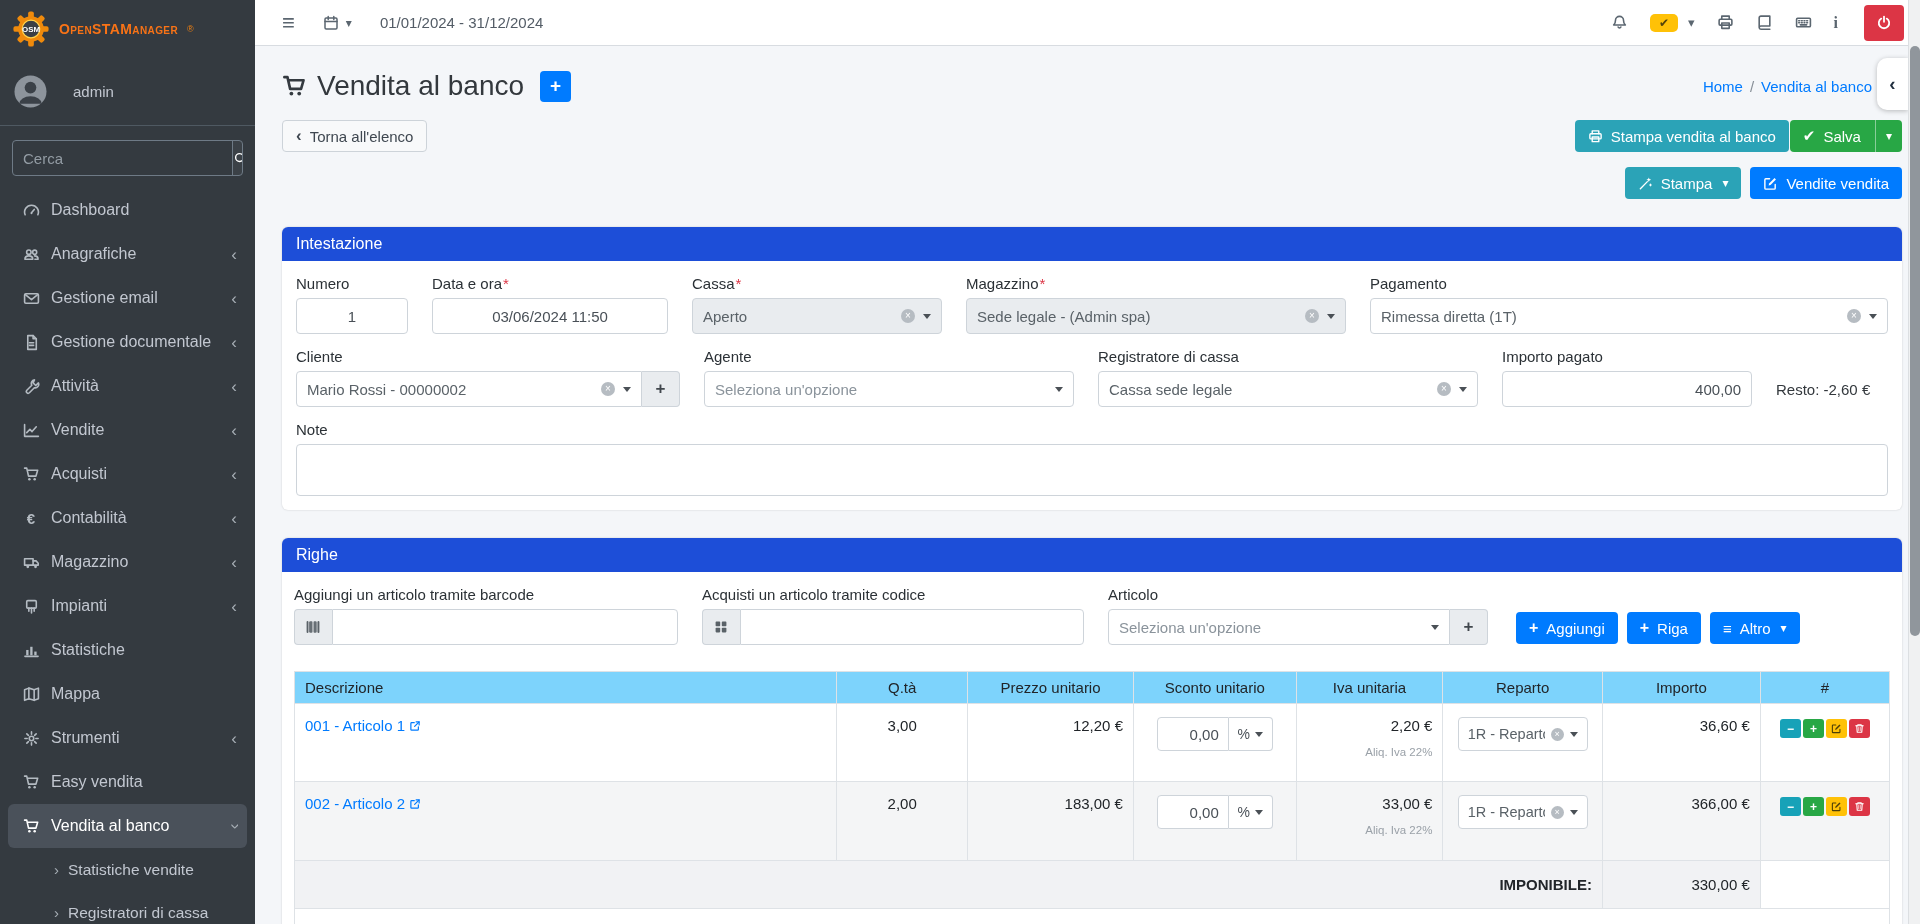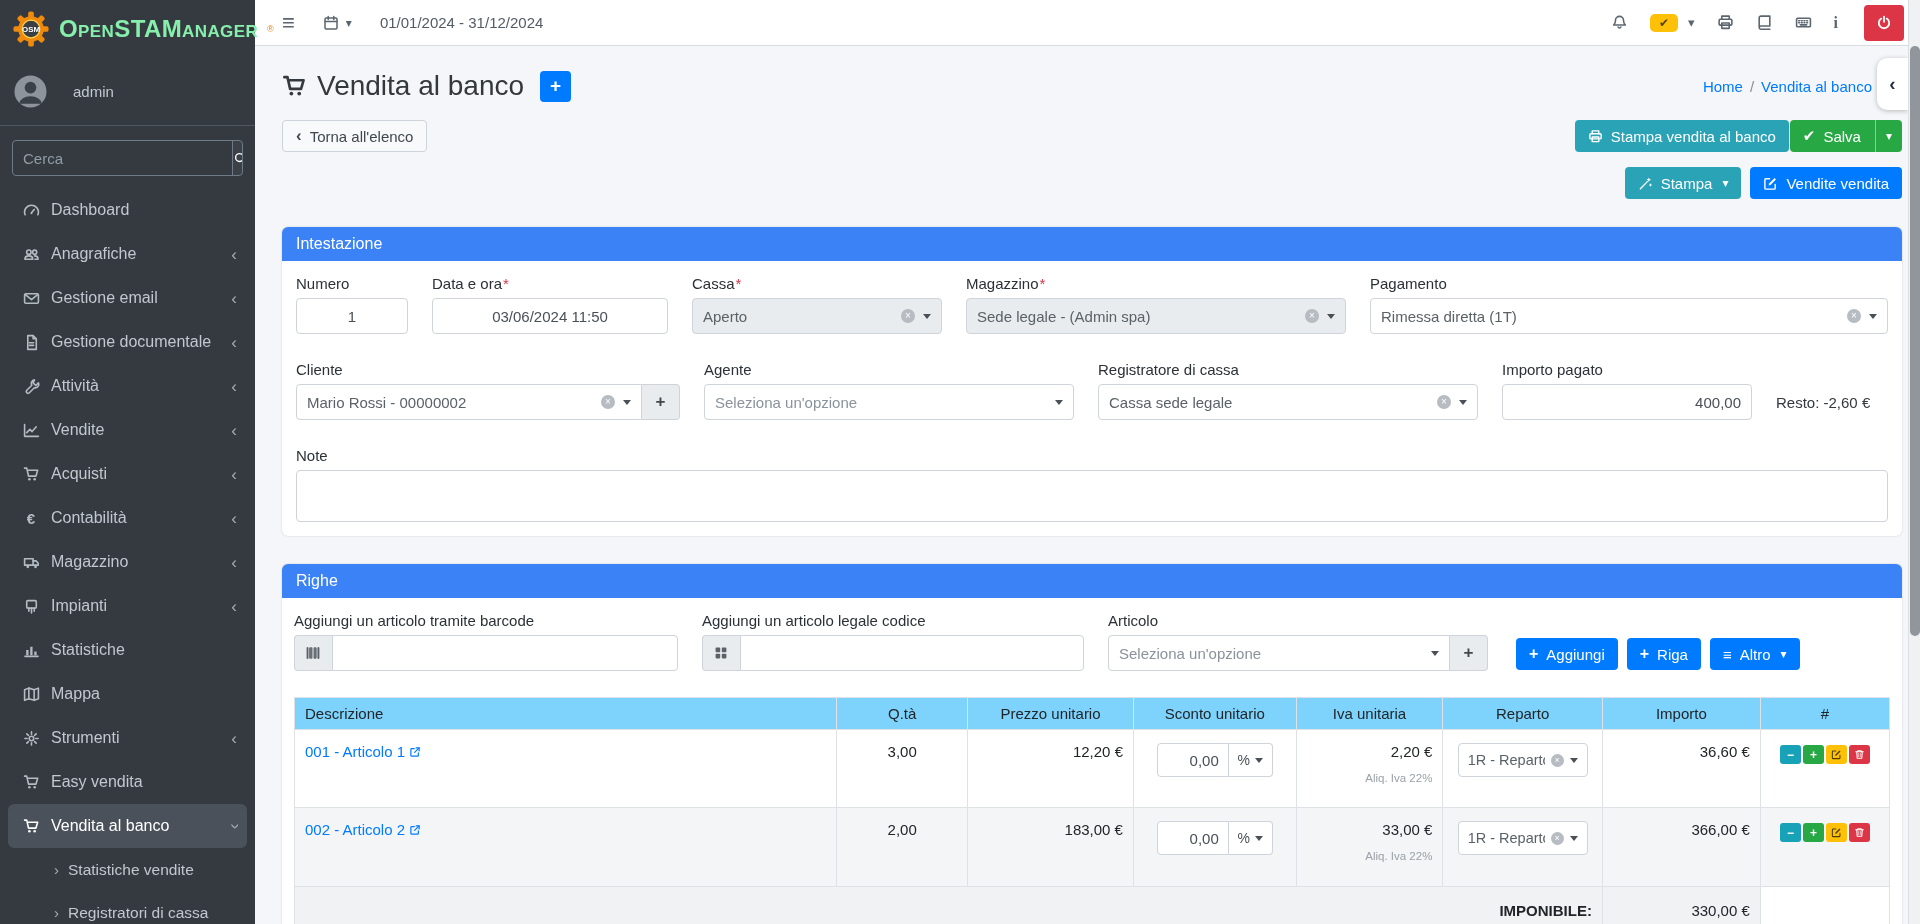--- a/index.html
+++ b/index.html
@@ -4,21 +4,21 @@
 <style>
   *{box-sizing:border-box;margin:0;padding:0}
   html,body{width:1920px;height:924px;overflow:hidden}
   body{font-family:"Liberation Sans",sans-serif;background:#f4f6f9;position:relative;color:#212529}
   svg{display:block}
   .ic{stroke:currentColor;fill:none;stroke-width:1.5;stroke-linecap:round;stroke-linejoin:round}
 
   
   .sidebar{position:fixed;left:0;top:0;width:255px;height:924px;background:#343a40;color:#c2c7d0;z-index:40}
   .brand{display:flex;align-items:center;gap:9px;padding:9px 12px;height:58px}
-  .brand-name{color:#86efac;font-weight:bold;font-size:24px;font-variant:small-caps;letter-spacing:.4px;white-space:nowrap}
+  .brand-name{color:#f97316;font-weight:bold;font-size:14px;font-variant:small-caps;letter-spacing:.4px;white-space:nowrap}
   .brand-reg{color:#f08111;font-size:9px;vertical-align:super}
   .user-panel{display:flex;align-items:center;gap:26px;padding:17px 14px;border-bottom:1px solid #4f5962}
   .user-name{font-size:15px;color:#c2c7d0}
   .search-row{margin:14px 12px 10px;display:flex;border:1px solid #6e7a86;border-radius:4px;overflow:hidden;height:36px}
   .search-input{flex:1;background:transparent;border:0;outline:0;color:#fff;padding:0 10px;font-size:15px;font-family:inherit}
   .search-input::placeholder{color:#939ca4}
   .search-btn{width:46px;display:flex;align-items:center;justify-content:center;background:rgba(255,255,255,.04);border-left:1px solid #6e7a86;color:#fff;cursor:pointer}
   .nav{padding:2px 8px}
   .nav-item{display:flex;align-items:center;height:44px;padding:0 10px;border-radius:6px;font-size:16px;cursor:pointer;color:#c2c7d0}
   .nav-ico{width:26px;display:flex;justify-content:center;margin-right:7px;color:#b4bbc2}
@@ -69,24 +69,24 @@
   .btn-light{background:#f8f9fa;border:1px solid #cdd3d9;color:#3f4750}
   .btn-teal{background:#2ba3b7}
   .btn-green{background:#28a745;padding-right:0}
   .split-caret{align-self:stretch;display:flex;align-items:center;padding:0 10px;margin-left:6px;border-left:1px solid rgba(255,255,255,.45);font-size:12px}
   .btn-blue{background:#007bff}
   .btn-caret{font-size:12px;margin-left:2px}
   .back-chev{font-size:17px;font-weight:bold}
 
   
   .card{background:#fff;border-radius:6px;box-shadow:0 0 2px rgba(0,0,0,.18);margin-top:28px}
-  .card-head{background:#3b82f6;color:#fff;border-radius:6px 6px 0 0;padding:8px 14px;font-size:16px}
+  .card-head{background:#1d4ed8;color:#fff;border-radius:6px 6px 0 0;padding:8px 14px;font-size:16px}
   .card-body{padding:14px}
   .frow{display:flex;gap:24px;align-items:flex-end}
-  .frow + .frow{margin-top:27px}
+  .frow + .frow{margin-top:14px}
   .fcol{display:flex;flex-direction:column}
   .flabel{font-size:15px;color:#2b3136;margin-bottom:6px;font-weight:bold;font-weight:500}
   .req{color:#dc3545;margin-left:1px}
   .input,.select{height:36px;border:1px solid #ced4da;border-radius:4px;font-size:15px;color:#495057;background:#fff}
   .input{padding:0 10px;outline:0;font-family:inherit;width:100%}
   .in-center{text-align:center}
   .in-right{text-align:right}
   .select{display:flex;align-items:center;padding:0 10px;gap:8px;cursor:pointer}
   .sel-val{flex:1;color:#5a6268;white-space:nowrap;overflow:hidden;text-overflow:ellipsis}
   .sel-ph{color:#8a939b}
@@ -568,21 +568,21 @@
               <span class="ig-pre">
                   <svg class="ic" viewBox="0 0 16 16">
                     <path d="M2.5 3v10M6 3v10M10 3v10M13.5 3v10" stroke-width="1.8"></path>
                     <path d="M4.4 3v10M8 3v10M11.8 3v10" stroke-width=".9"></path>
                   </svg>
                 </span>
               <input class="input" style="">
             </div>
           </div>
           <div class="fcol" style="width:382px">
-            <span class="flabel" style="font-weight:normal">Aggiungi un articolo legale codice</span>
+            <span class="flabel" style="font-weight:normal">Acquisti un articolo tramite codice</span>
             <div class="igroup">
               <span class="ig-pre">
                   <svg viewBox="0 0 16 16" width="15" height="15">
                     <g fill="currentColor">
                       <rect x="2.6" y="2.6" width="4.6" height="4.6" rx=".8"></rect>
                       <rect x="8.8" y="2.6" width="4.6" height="4.6" rx=".8"></rect>
                       <rect x="2.6" y="8.8" width="4.6" height="4.6" rx=".8"></rect>
                       <rect x="8.8" y="8.8" width="4.6" height="4.6" rx=".8"></rect>
                     </g>
                   </svg>

